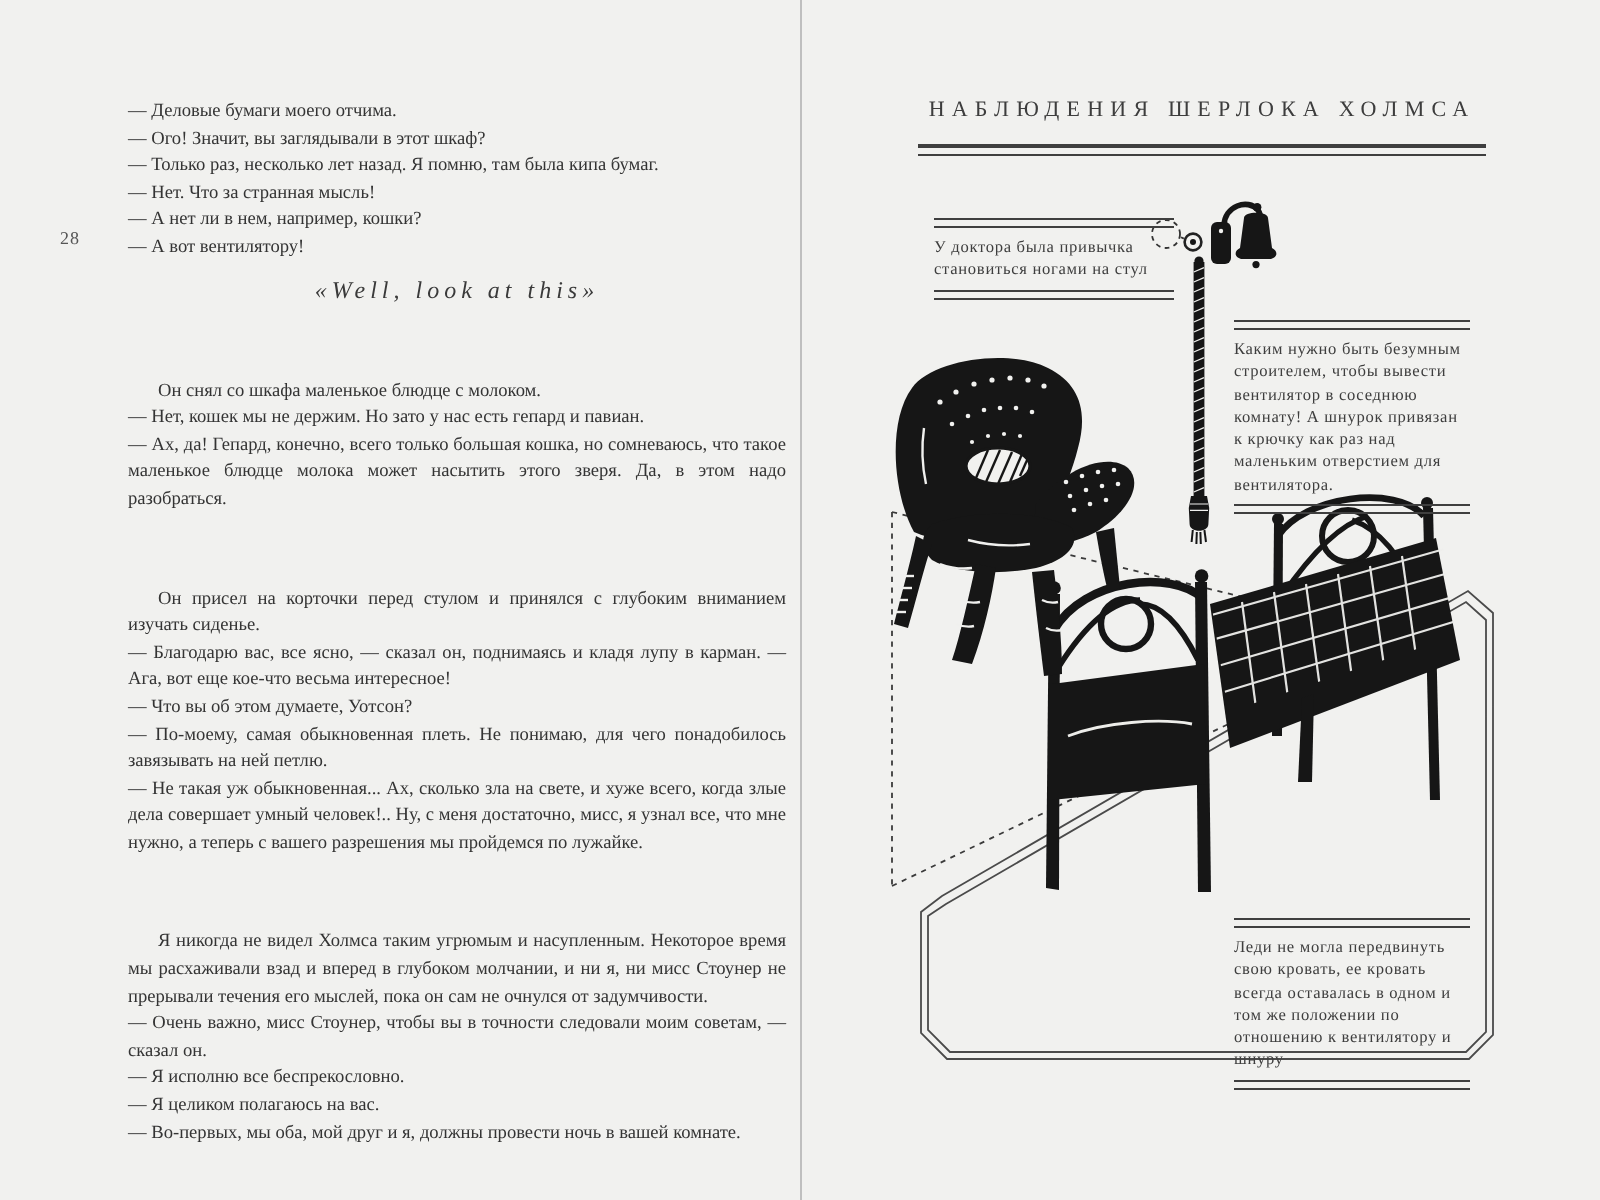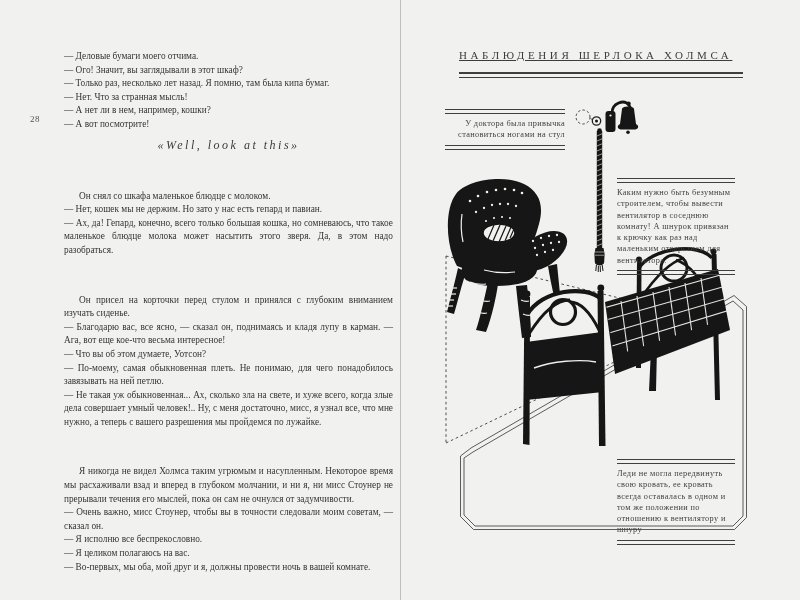--- a/index.html
+++ b/index.html
@@ -15,46 +15,46 @@
   
   .pagenum{left:30px;top:114px;font-size:9px;color:#555;letter-spacing:.5px;}
   .body-col{left:64px;top:50px;width:329px;font-size:9.3px;line-height:13.6px;
     text-align:justify;color:#343434;}
   .body-col p{margin:0;}
   .body-col p.indent{text-indent:15px;margin-top:36px;}
   .body-col p.heading{
     text-align:center;text-indent:0;font-style:italic;font-size:12px;
     letter-spacing:2.5px;line-height:17px;margin:5px 0 9px 0;color:#3a3a3a;}
   
-  .run-head{left:459px;top:49px;width:284px;font-size:11px;
-    letter-spacing:3.6px;color:#3d3d3d;white-space:nowrap;text-decoration:underline;}
+  .run-head{left:459px;top:49px;width:284px;text-align:center;font-size:11px;
+    letter-spacing:3.6px;color:#3d3d3d;white-space:nowrap;}
   .hrule{left:459px;top:72px;width:284px;height:3px;
     border-top:2px solid #3f3f3f;border-bottom:1px solid #3f3f3f;}
   
   .note{font-size:8.3px;line-height:11.3px;letter-spacing:.35px;color:#3e3e3e;}
   .drule{height:3px;border-top:1px solid #3f3f3f;border-bottom:1px solid #3f3f3f;margin:4px 0;}
-  .note-1{left:445px;top:105px;width:120px;text-align:right;}
-  .note-2{left:617px;top:174px;width:118px;}
+  .note-1{left:467px;top:105px;width:120px;}
+  .note-2{left:617px;top:156px;width:118px;}
   .note-3{left:617px;top:455px;width:118px;}
   .illus{left:400px;top:0;width:400px;height:600px;}
 </style>
 </head>
 <body>
 
 <div class="abs gutter"></div>
 
 <div>
   <div class="abs pagenum">28</div>
   <div class="abs body-col">
       <p class="dialog">— Деловые бумаги моего отчима.</p>
       <p class="dialog">— Ого! Значит, вы заглядывали в этот шкаф?</p>
       <p class="dialog">— Только раз, несколько лет назад. Я помню, там была кипа бумаг.</p>
       <p class="dialog">— Нет. Что за странная мысль!</p>
       <p class="dialog">— А нет ли в нем, например, кошки?</p>
-      <p class="dialog">— А вот посмотрите!</p>
+      <p class="dialog">— А вот вентилятору!</p>
       <p class="heading">«Well, look at this»</p>
       <p class="indent">Он снял со шкафа маленькое блюдце с молоком.</p>
       <p class="dialog">— Нет, кошек мы не держим. Но зато у нас есть гепард и павиан.</p>
       <p class="dialog">— Ах, да! Гепард, конечно, всего только большая кошка, но сомневаюсь, что такое маленькое блюдце молока может насытить этого зверя. Да, в этом надо разобраться.</p>
       <p class="indent">Он присел на корточки перед стулом и принялся с глубоким вниманием изучать сиденье.</p>
       <p class="dialog">— Благодарю вас, все ясно, — сказал он, поднимаясь и кладя лупу в карман. — Ага, вот еще кое-что весьма интересное!</p>
       <p class="dialog">— Что вы об этом думаете, Уотсон?</p>
       <p class="dialog">— По-моему, самая обыкновенная плеть. Не понимаю, для чего понадобилось завязывать на ней петлю.</p>
       <p class="dialog">— Не такая уж обыкновенная... Ах, сколько зла на свете, и хуже всего, когда злые дела совершает умный человек!.. Ну, с меня достаточно, мисс, я узнал все, что мне нужно, а теперь с вашего разрешения мы пройдемся по лужайке.</p>
       <p class="indent">Я никогда не видел Холмса таким угрюмым и насупленным. Некоторое время мы расхаживали взад и вперед в глубоком молчании, и ни я, ни мисс Стоунер не прерывали течения его мыслей, пока он сам не очнулся от задумчивости.</p>

